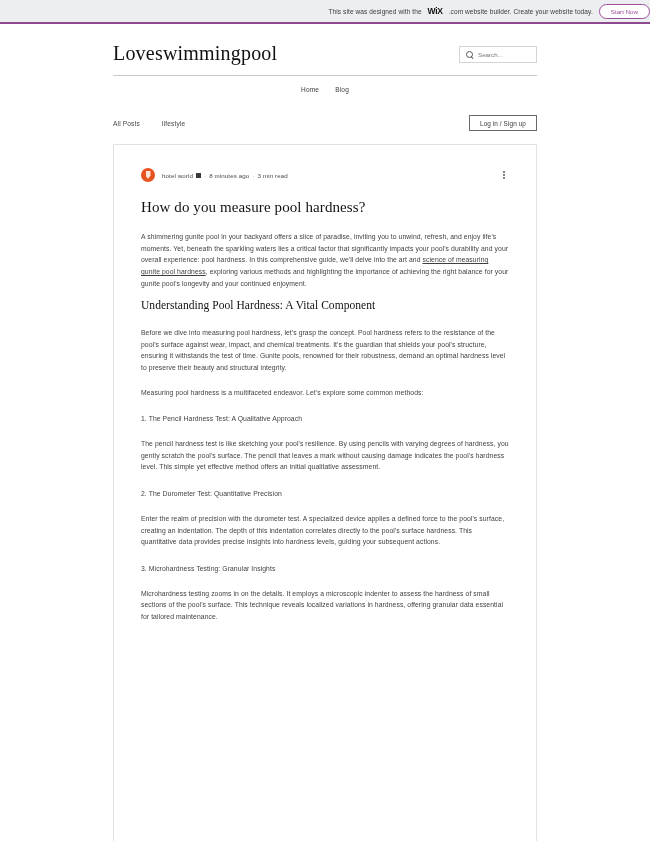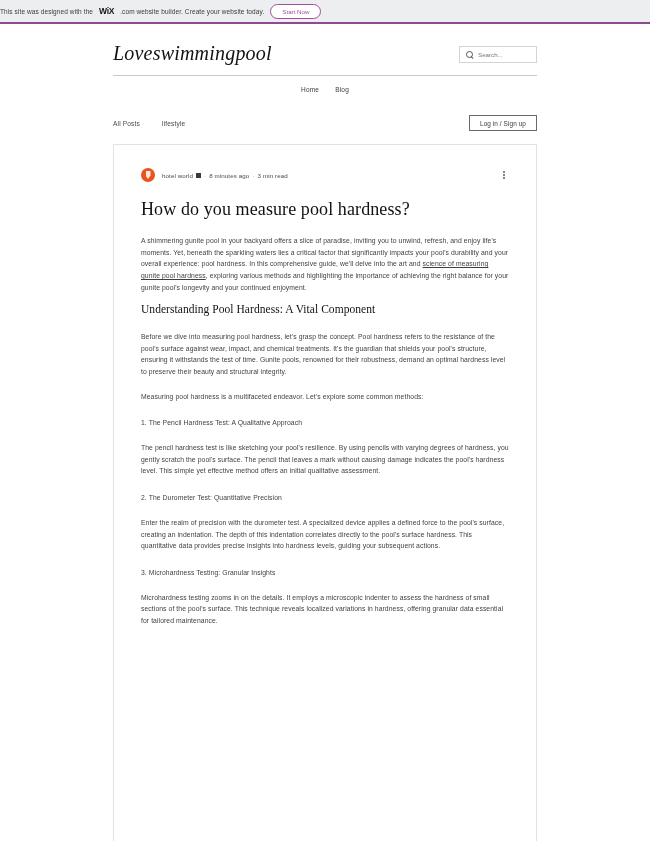--- a/index.html
+++ b/index.html
@@ -12,21 +12,21 @@
   }
 
   
   .wix-banner {
     position: relative;
     height: 24px;
     background: #edeef0;
     border-bottom: 2px solid #8e4a8e;
     display: flex;
     align-items: center;
-    justify-content: flex-start;
+    justify-content: flex-end;
     gap: 6px;
   }
   .wix-banner-text {
     font-size: 6.5px;
     color: #3a3a3a;
     letter-spacing: 0.1px;
     white-space: nowrap;
   }
   .wix-logo {
     font-size: 8.5px;
@@ -55,21 +55,20 @@
     justify-content: space-between;
     padding: 0 113px 0 113px;
   }
   .site-title {
     font-family: "Liberation Serif", serif;
     font-size: 20px;
     font-weight: normal;
     color: #111111;
     letter-spacing: 0.2px;
     line-height: 1.1;
-    font-style: italic;
   }
   .search-box {
     display: flex;
     align-items: center;
     gap: 5px;
     border: 1px solid #d4d4d4;
     background: #ffffff;
     width: 78px;
     height: 17px;
     padding: 0 6px;
@@ -215,21 +214,21 @@
   .more-menu span {
     width: 1.6px; height: 1.6px;
     border-radius: 50%;
     background: #6a6a6a;
     display: block;
   }
 
   
   .article-title {
     font-family: "Liberation Serif", serif;
-    font-size: 18px;
+    font-size: 15px;
     font-weight: normal;
     color: #111111;
     margin-top: 17px;
     letter-spacing: 0.1px;
   }
   .section-heading {
     font-family: "Liberation Serif", serif;
     font-size: 11.5px;
     font-weight: normal;
     color: #111111;

